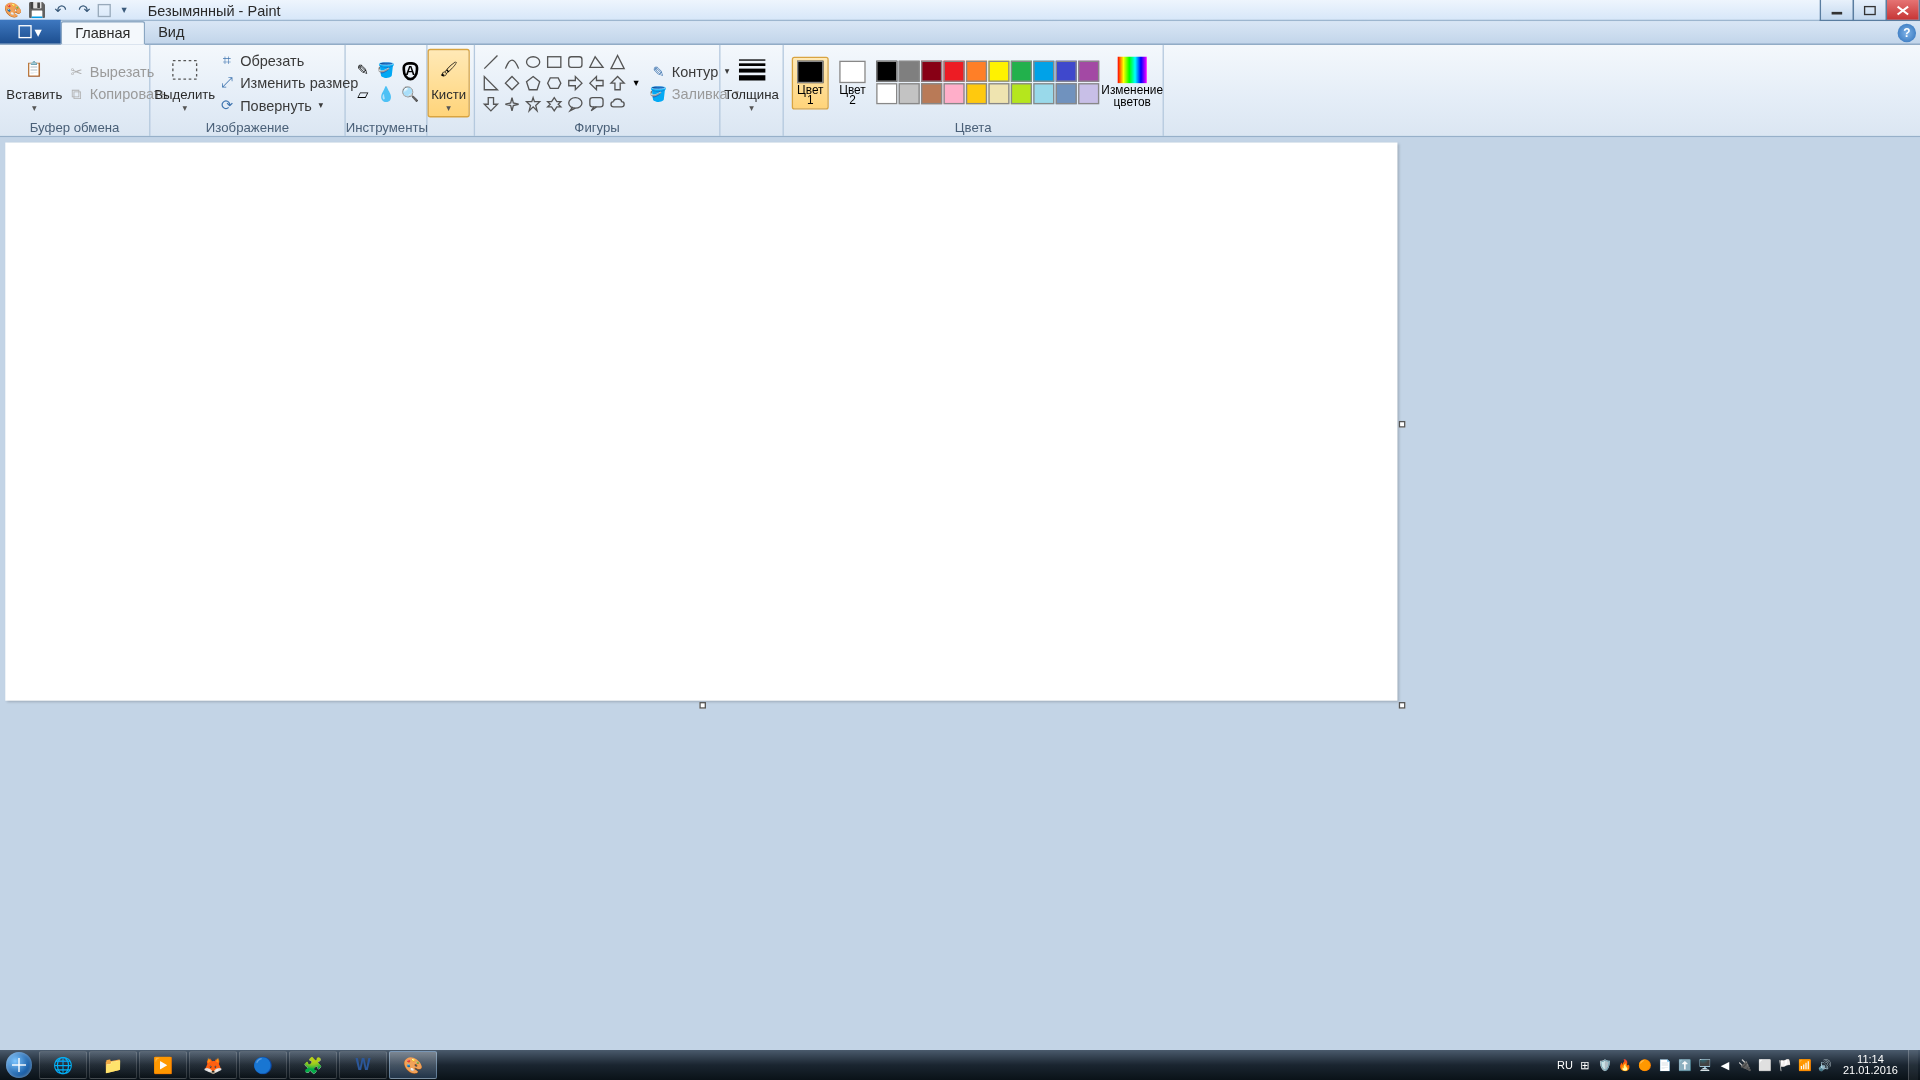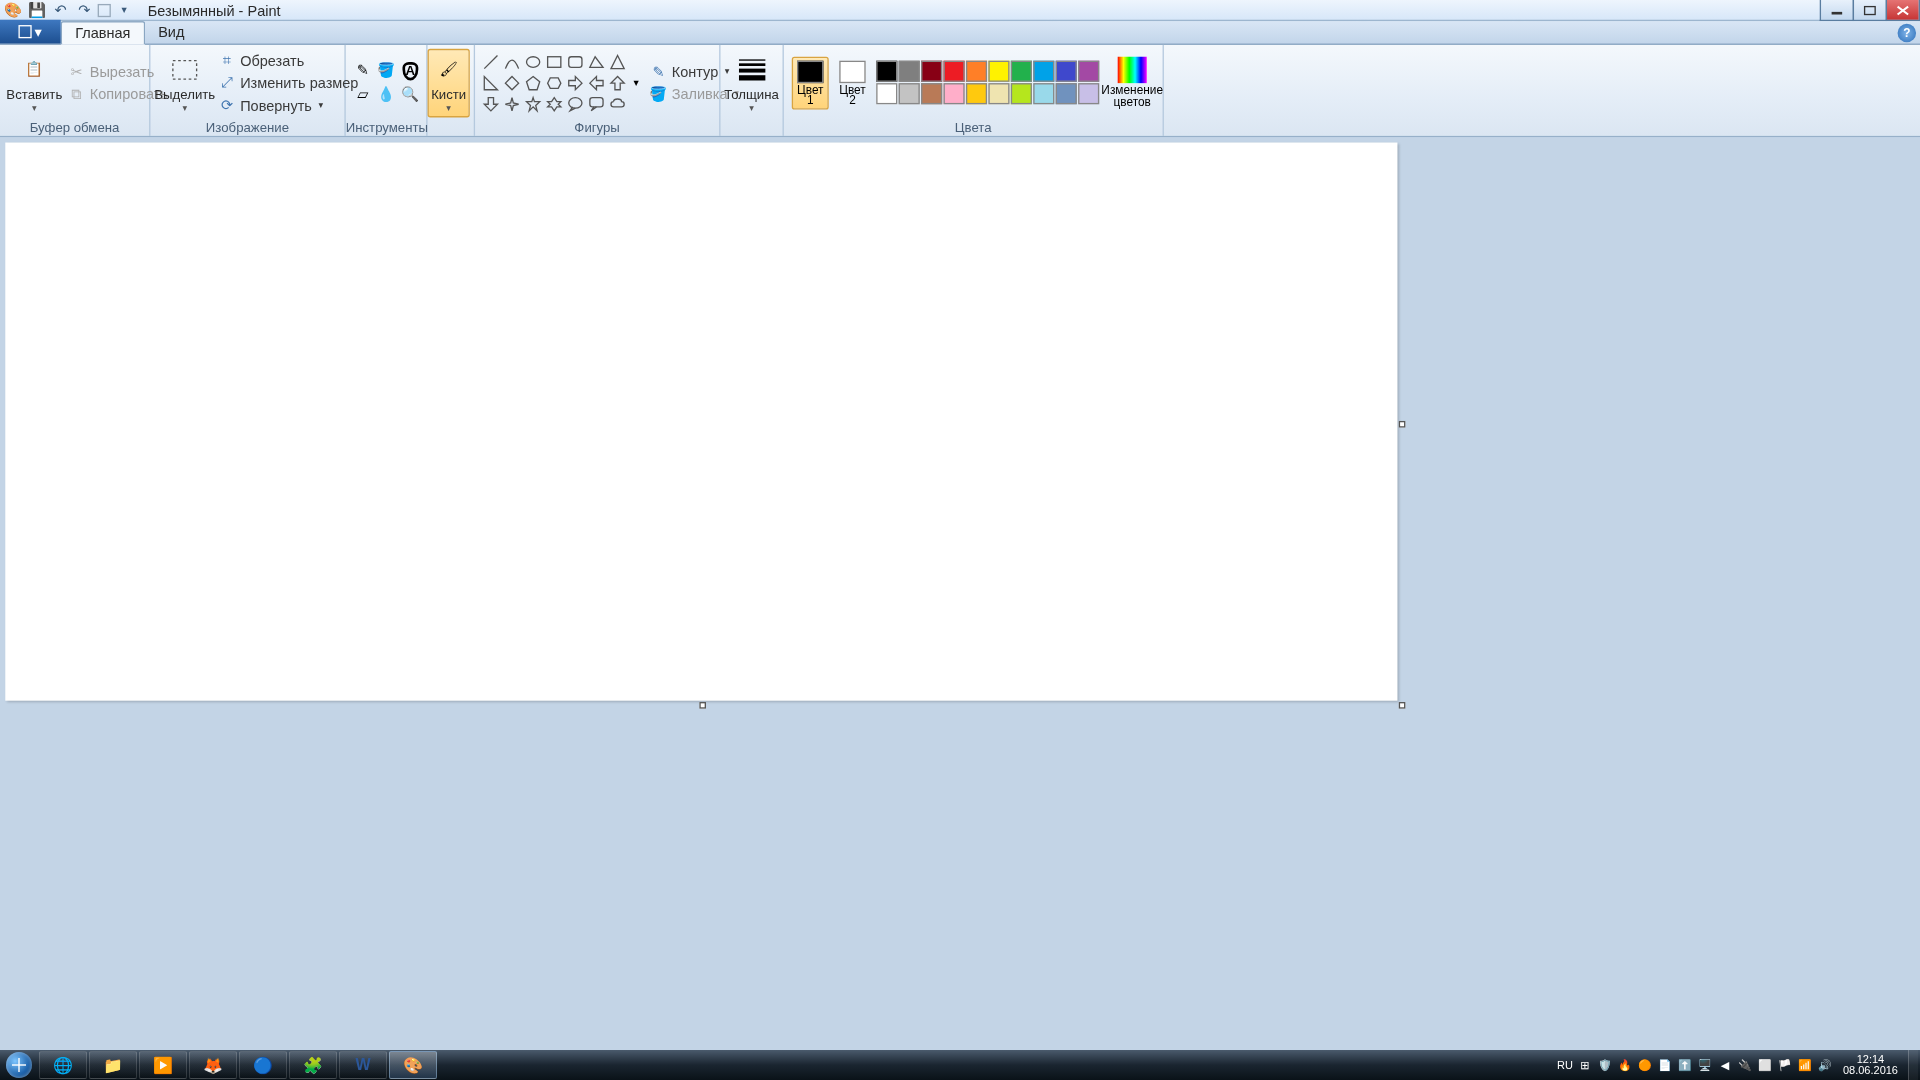--- a/index.html
+++ b/index.html
@@ -486,18 +486,18 @@
     <span class="ico">📄</span>
     <span class="ico">⬆️</span>
     <span class="ico">🖥️</span>
     <span class="ico">◀</span>
     <span class="ico">🔌</span>
     <span class="ico">⬜</span>
     <span class="ico">🏳️</span>
     <span class="ico">📶</span>
     <span class="ico">🔊</span>
     <div class="clock">
-      <div>12:14</div>
-      <div>08.06.2016</div>
+      <div>11:14</div>
+      <div>21.01.2016</div>
     </div>
     <div class="showdesk"></div>
   </div>
 </div>
 
 </body></html>

